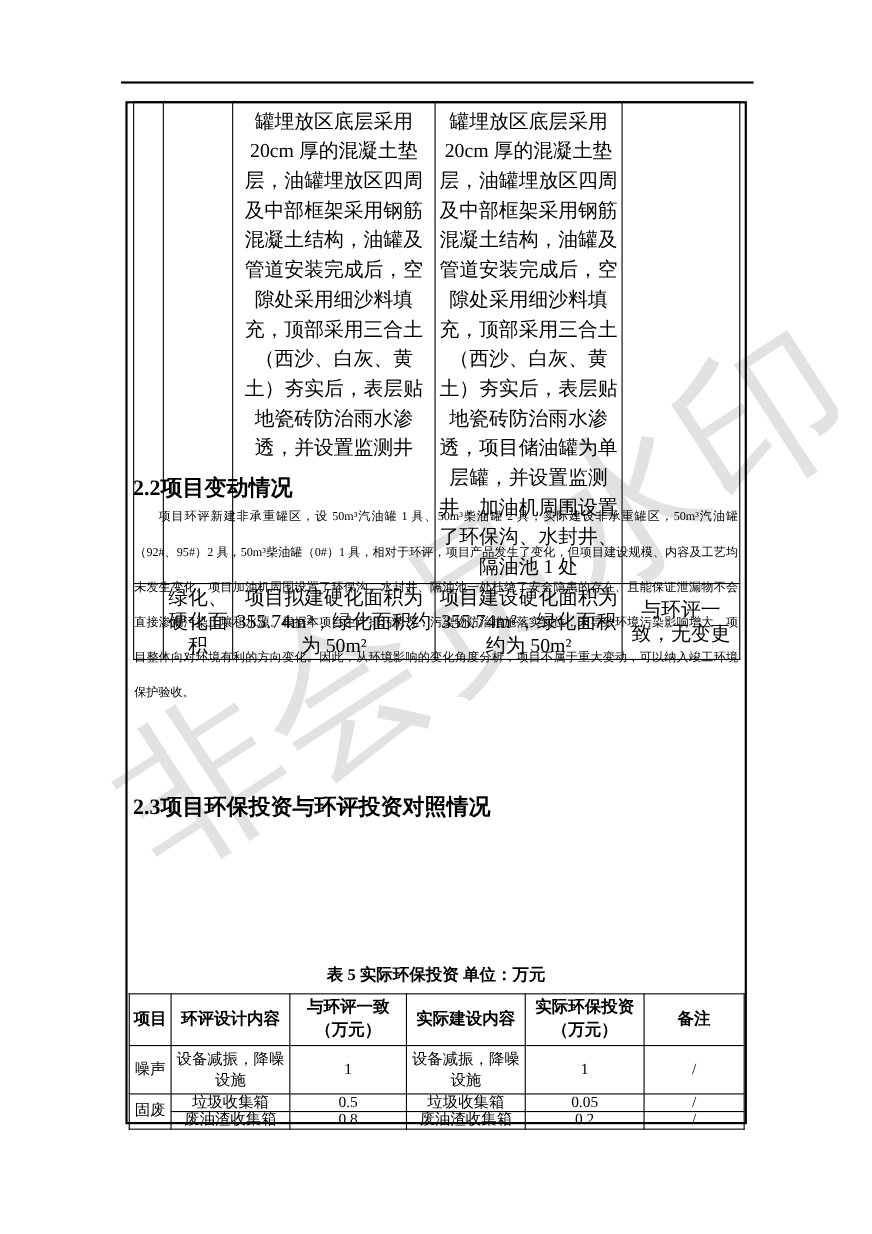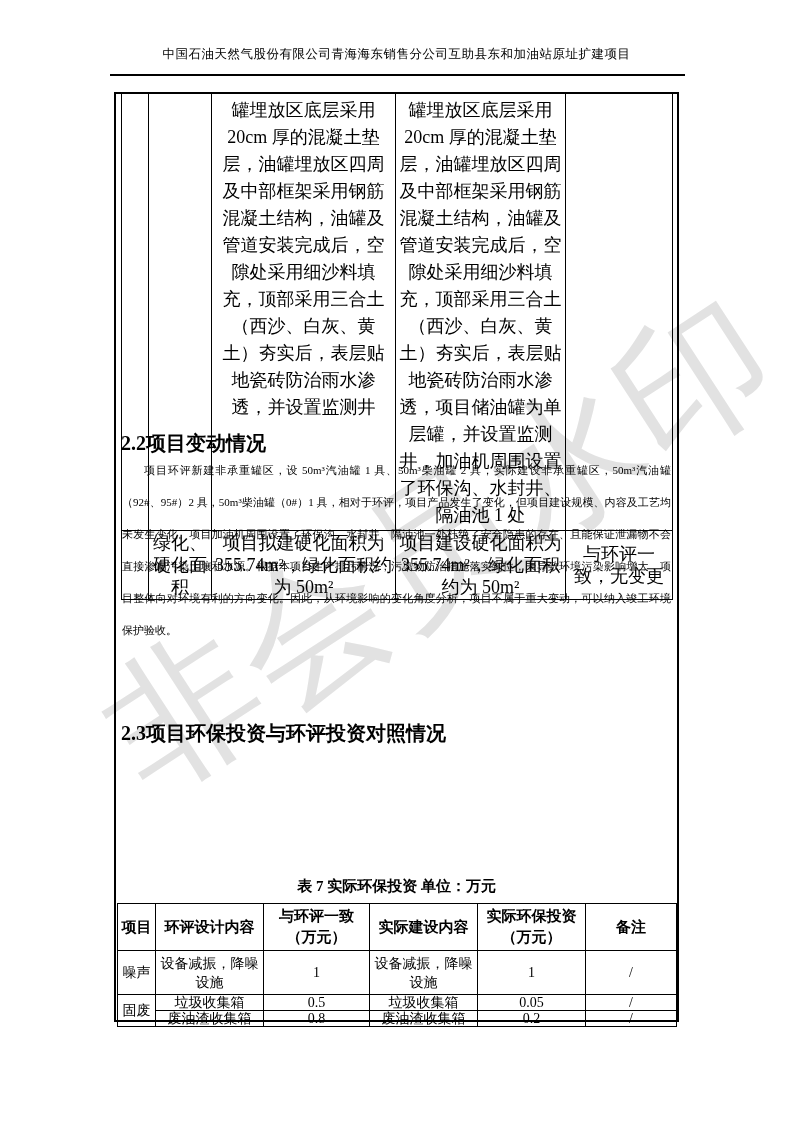--- a/index.html
+++ b/index.html
@@ -61,21 +61,20 @@
     position:absolute;top:1040px;left:0;width:100%;text-align:center;font-size:13px;
   }
 </style>
 </head>
 <body>
 
 <div class="page">
 
   <div class="watermark">非会员水印</div>
 
-  <div class="doc-header">中国石油天然气股份有限公司青海海东销售分公司互助县东和加油站原址扩建项目</div>
   <div class="header-rule"></div>
 
   <div class="content-box">
 
     <table class="top-table">
       <colgroup>
         <col style="width:27px">
           <col style="width:63px">
           <col style="width:184px">
           <col style="width:170px">
@@ -97,21 +96,21 @@
           <td>与环评一致，无变更</td>
         </tr>
       </tbody>
     </table>
 
     <div class="sec-heading h22">2.2项目变动情况</div>
     <div class="sec-para p22">项目环评新建非承重罐区，设 50m³汽油罐 1 具、50m³柴油罐 2 具，实际建设非承重罐区，50m³汽油罐（92#、95#）2 具，50m³柴油罐（0#）1 具，相对于环评，项目产品发生了变化，但项目建设规模、内容及工艺均未发生变化。项目加油机周围设置了环保沟、水封井、隔油池一处杜绝了安全隐患的存在、且能保证泄漏物不会直接渗漏污染土壤和水源。根据本项目生产排污情况，污染物防治措施落实到位，未导致环境污染影响增大，项目整体向对环境有利的方向变化。因此，从环境影响的变化角度分析，项目不属于重大变动，可以纳入竣工环境保护验收。</div>
 
     <div class="sec-heading h23">2.3项目环保投资与环评投资对照情况</div>
 
-    <div class="t4-caption">表 7 实际环保投资  单位：万元</div>
+    <div class="t4-caption">表 5 实际环保投资  单位：万元</div>
 
     <table class="table4">
       <colgroup>
         <col style="width:38px">
           <col style="width:108px">
           <col style="width:106px">
           <col style="width:108px">
           <col style="width:108px">
           <col style="width:91px">
       </colgroup>

